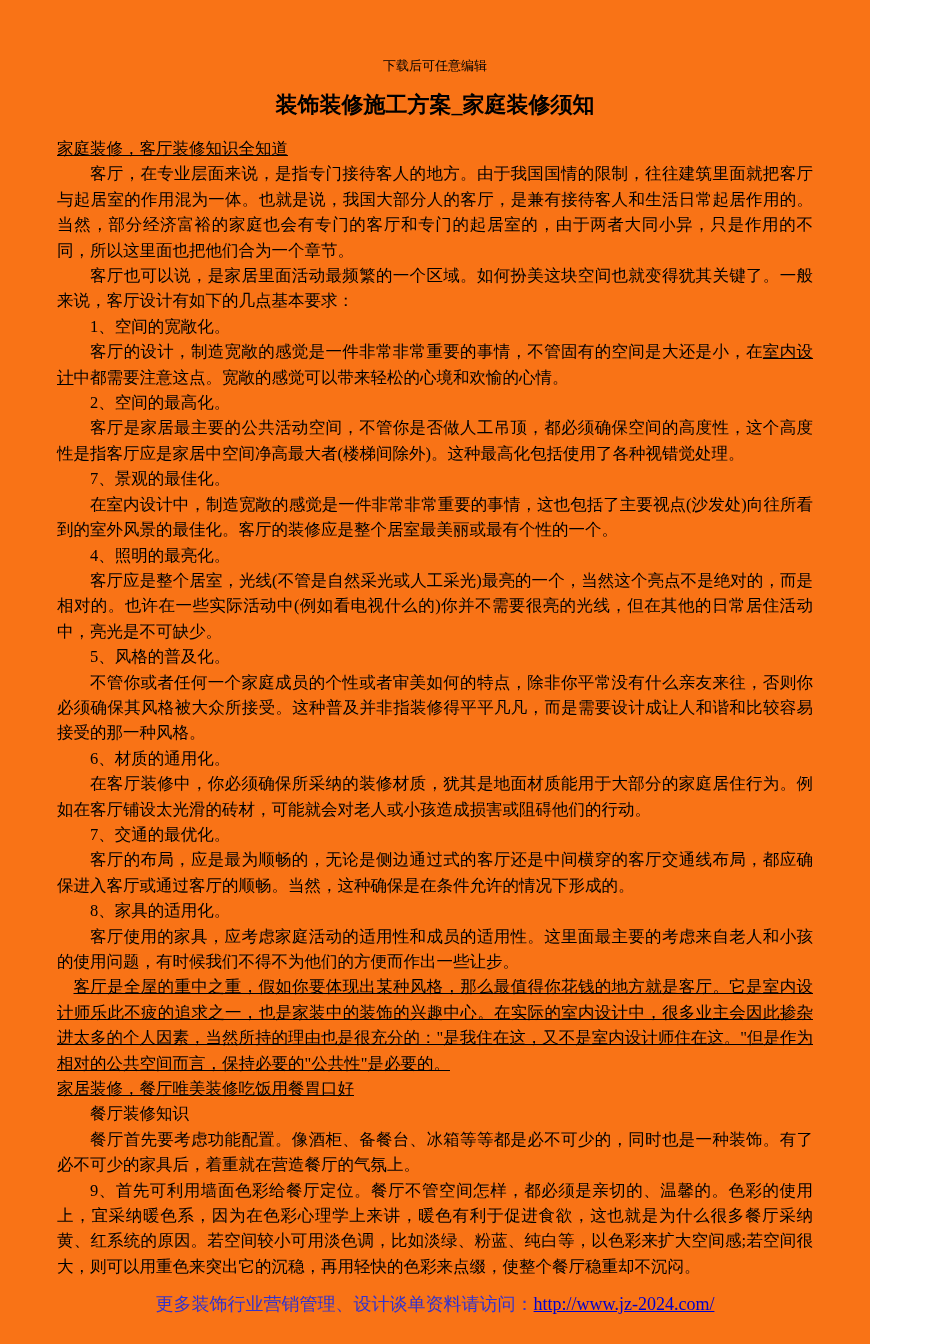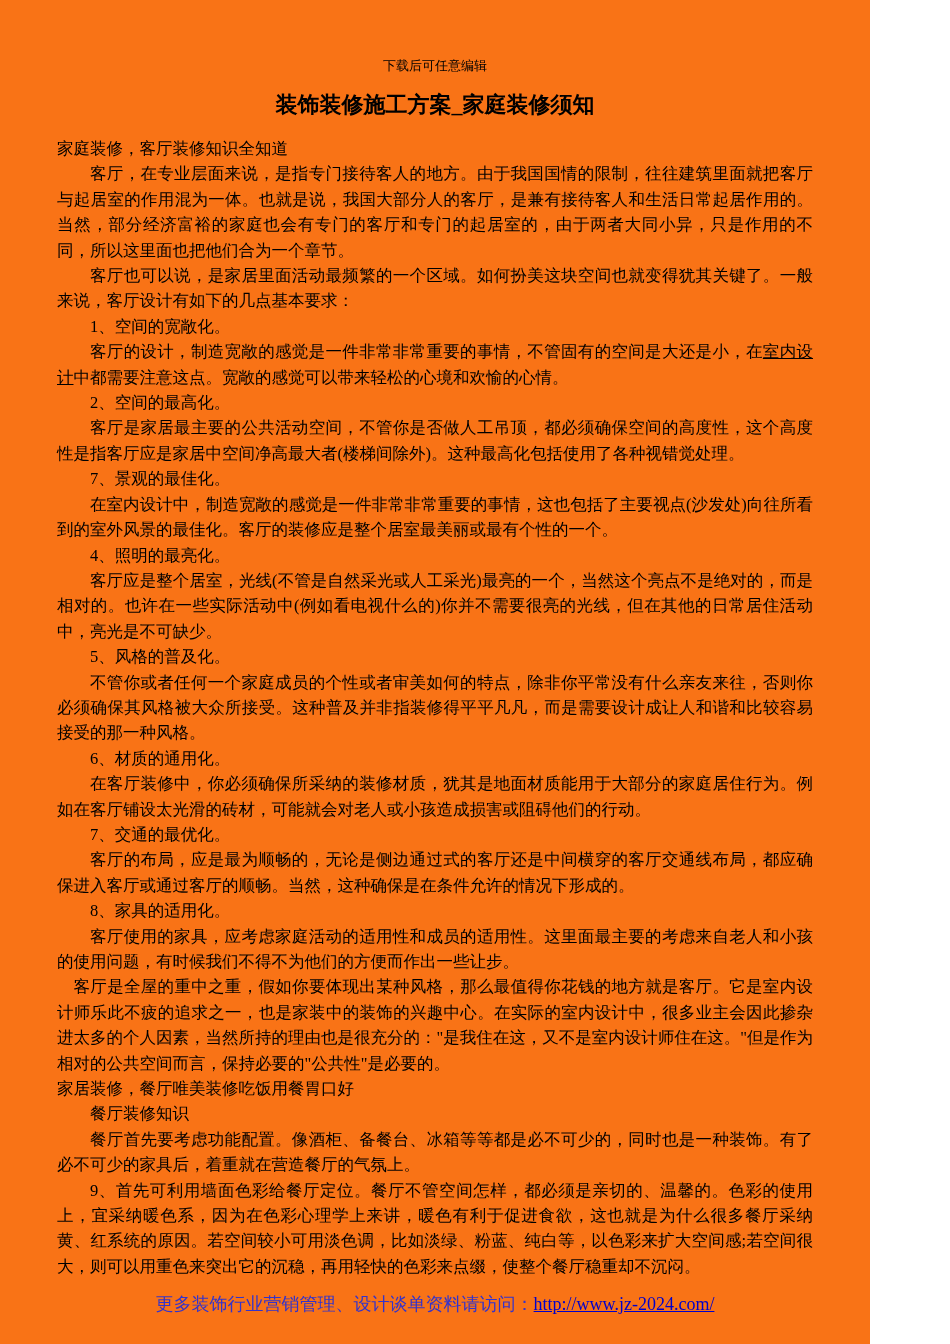--- a/index.html
+++ b/index.html
@@ -34,22 +34,22 @@
   }
   .doc-body { }
   .para {
     font-size: 16.5px;
     line-height: 25.4px;
     text-align: justify;
     color: #000000;
     word-break: break-all;
   }
   .para.indent { text-indent: 2em; }
-  .para.small-indent { text-indent: 1em; }
-  .para.plain { text-indent: 0; }
+  .para.small-indent { text-indent: 1em; text-decoration: underline; }
+  .para.plain { text-indent: 0; text-decoration: underline; }
   .uline { text-decoration: underline; }
   .footer {
     margin-top: 12px;
     text-align: center;
     font-size: 18px;
     font-weight: normal;
     line-height: 26px;
   }
   .footer-label { color: #3333cc; }
   .footer-link {

